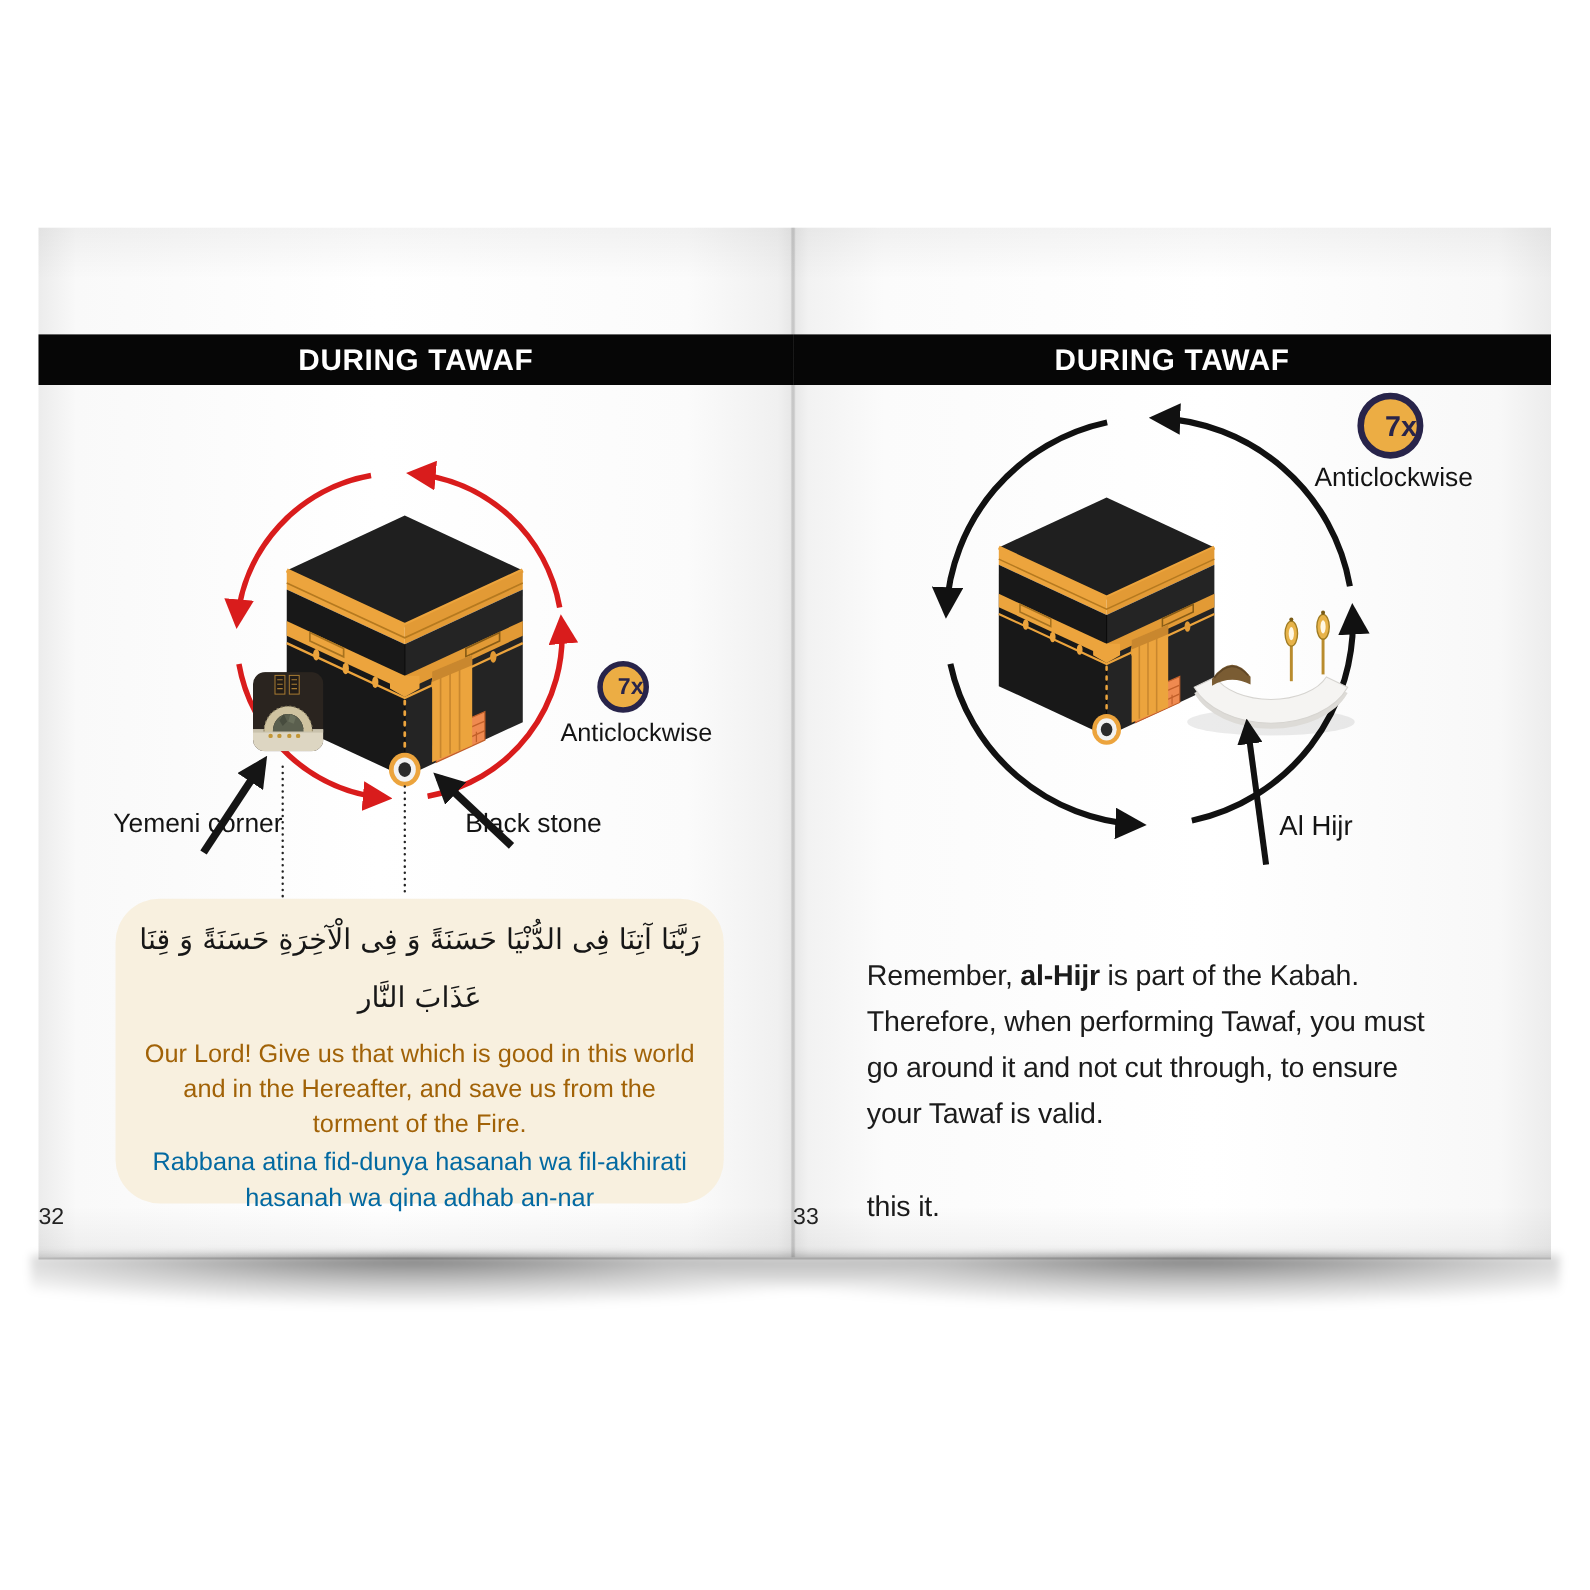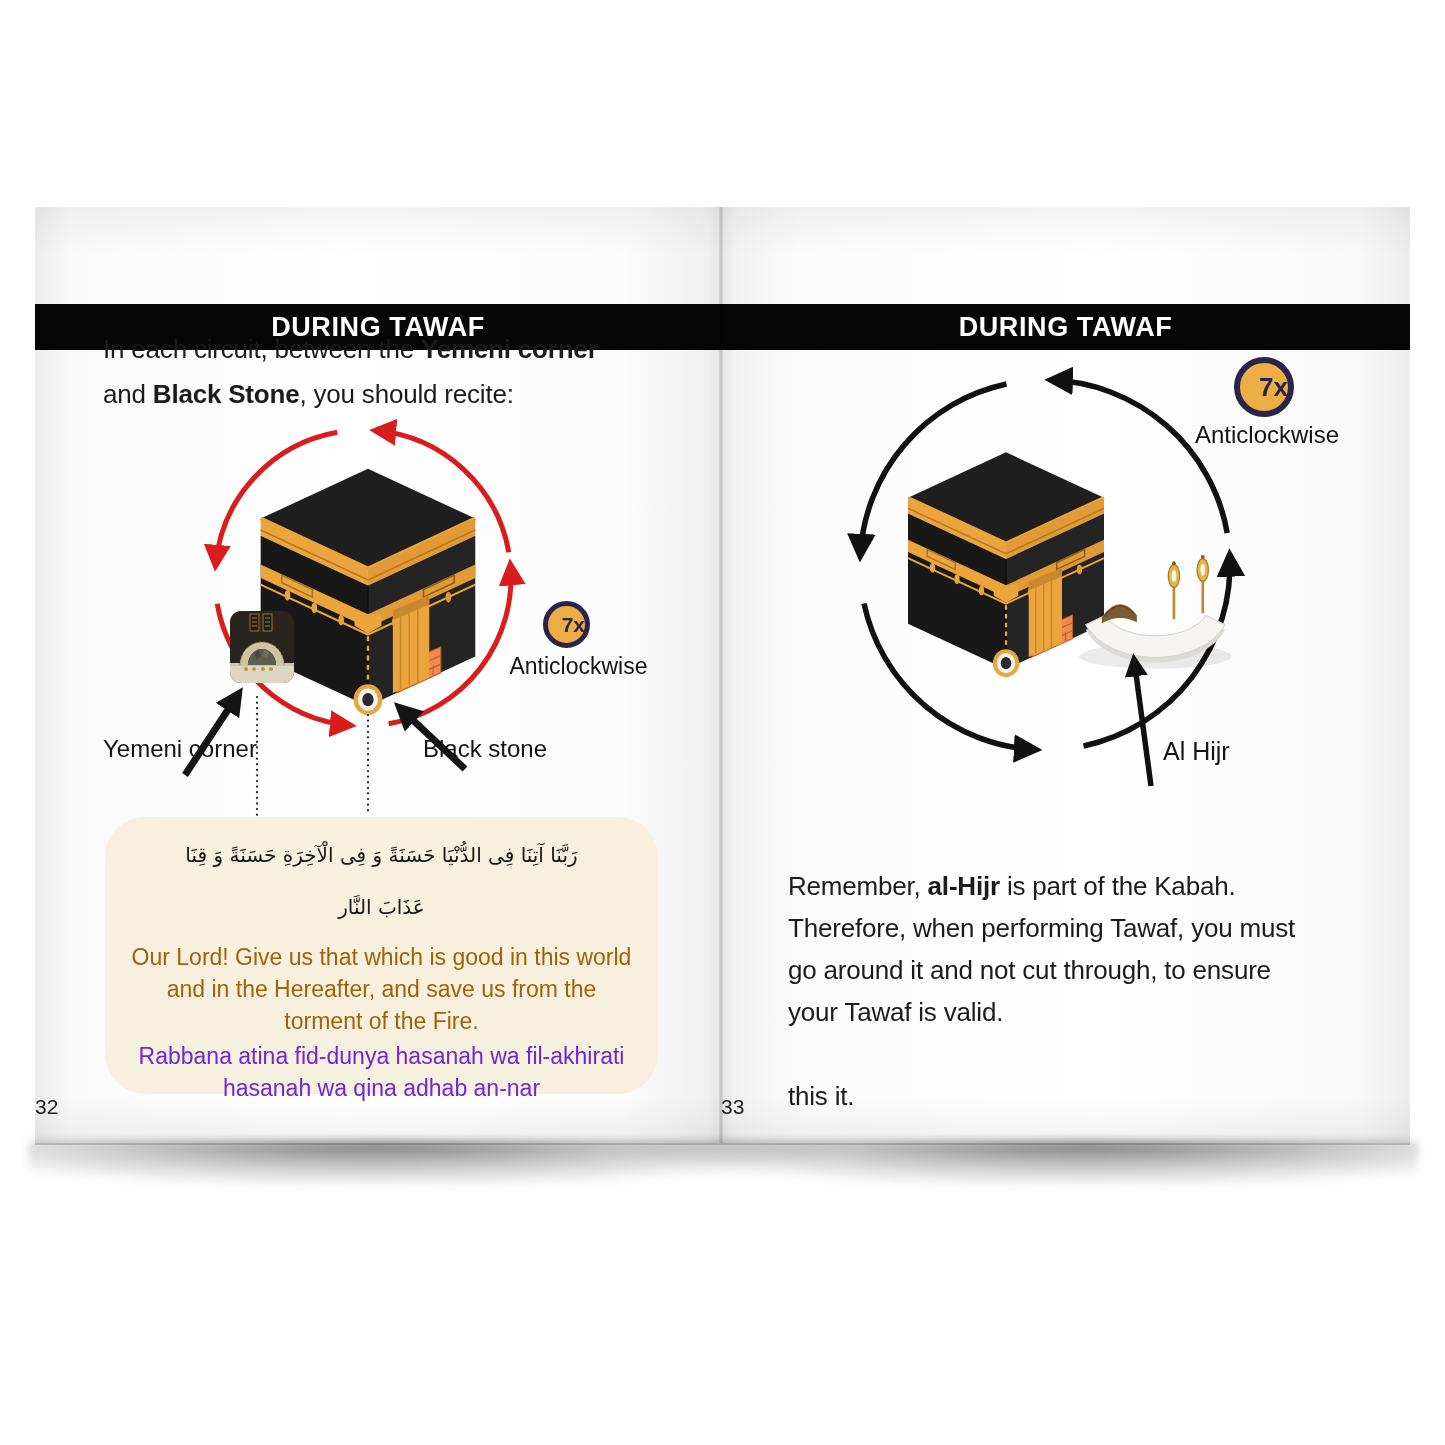--- a/index.html
+++ b/index.html
@@ -30,39 +30,38 @@
   .badge-right{left:513px;top:150px;width:48px;height:48px;font-size:26px;border-width:6px;}
   .anticlockwise{position:absolute;text-align:center;color:#141414;}
   .acw-left{left:456px;top:446px;width:175px;font-size:23px;}
   .acw-right{left:440px;top:214px;width:212px;font-size:24px;}
   .part-label{position:absolute;font-size:24px;color:#141414;}
   .lbl-yemeni{left:68px;top:528px;}
   .lbl-stone{left:388px;top:528px;}
   .lbl-hijr{left:442px;top:530px;font-size:25px;}
   .dua-box{position:absolute;left:70px;top:610px;width:553px;height:277px;background:#f8f0df;
     border-radius:40px;text-align:center;box-sizing:border-box;padding:12px 16px 0 16px;}
-  .arabic{font-family:"DejaVu Sans",sans-serif;font-size:20px;line-height:52px;color:#171717;direction:rtl;}
+  .arabic{font-family:"DejaVu Sans",sans-serif;font-size:26px;line-height:52px;color:#171717;direction:rtl;}
   .translation{font-size:23px;line-height:32px;color:#a16207;margin-top:8px;}
-  .translit{font-size:23px;line-height:32px;color:#6d28d9;margin-top:3px;}
+  .translit{font-size:23px;line-height:32px;color:#0369a1;margin-top:3px;}
   .body-text{position:absolute;left:67px;top:658px;width:592px;margin:0;
     font-size:26px;line-height:42px;letter-spacing:-0.2px;}
   .pagenum{position:absolute;bottom:24px;width:100%;text-align:left;font-size:21px;color:#222;}
   b{font-weight:700;}
 </style>
 </head>
 <body>
 
 <div class="canvas">
 
   <div class="page page-left">
     <div class="header-bar">
       <span>DURING TAWAF</span>
     </div>
 
-    <p class="intro"><span>In each circuit, between the </span><b>Yemeni corner</b><br><span>and </span><b>Black Stone</b><span>, you should recite:</span></p>
 
     <svg class="illus" width="686" height="936" viewBox="0 0 686 936">
       <defs>
         <marker id="arR1" viewBox="0 0 10 10" refX="7.5" refY="5" markerWidth="5.4" markerHeight="5.4" orient="auto">
           <path d="M0,0 L10,5 L0,10 z" fill="#d91c1c"></path>
         </marker>
         <marker id="arB1" viewBox="0 0 10 10" refX="7.5" refY="5" markerWidth="4" markerHeight="4" orient="auto">
           <path d="M0,0 L10,5 L0,10 z" fill="#151515"></path>
         </marker>
         <clipPath id="cpY">

